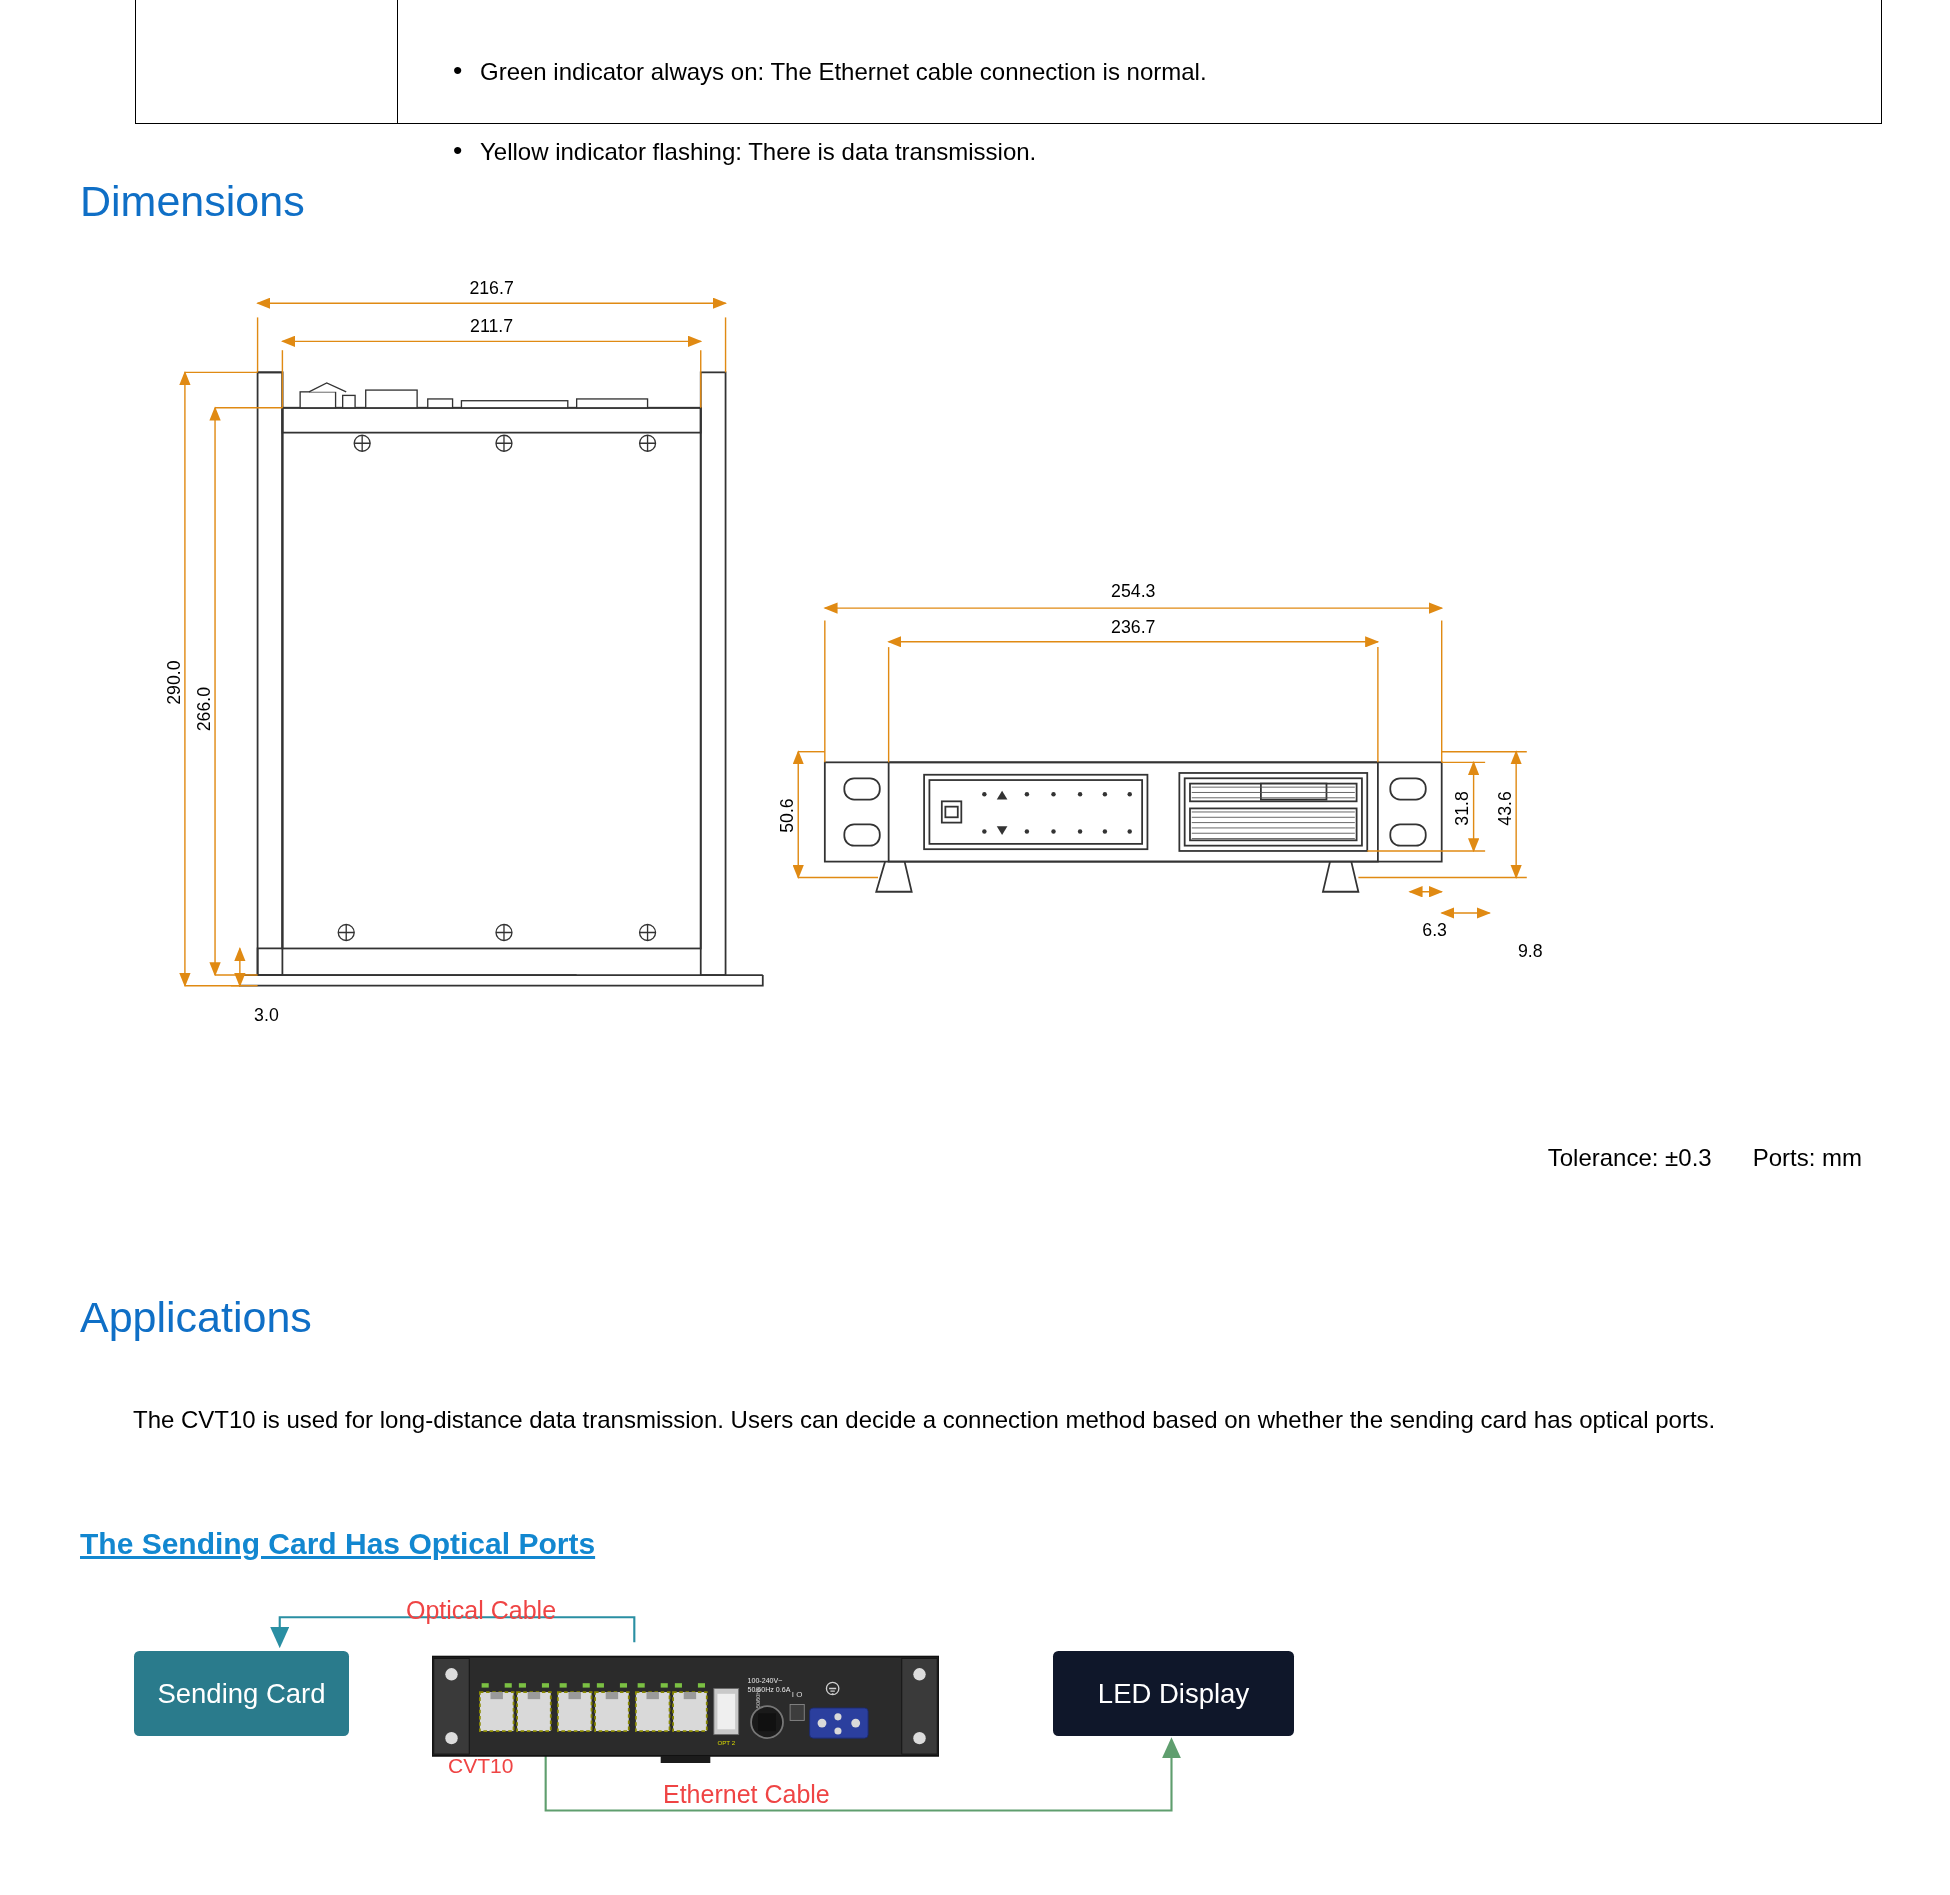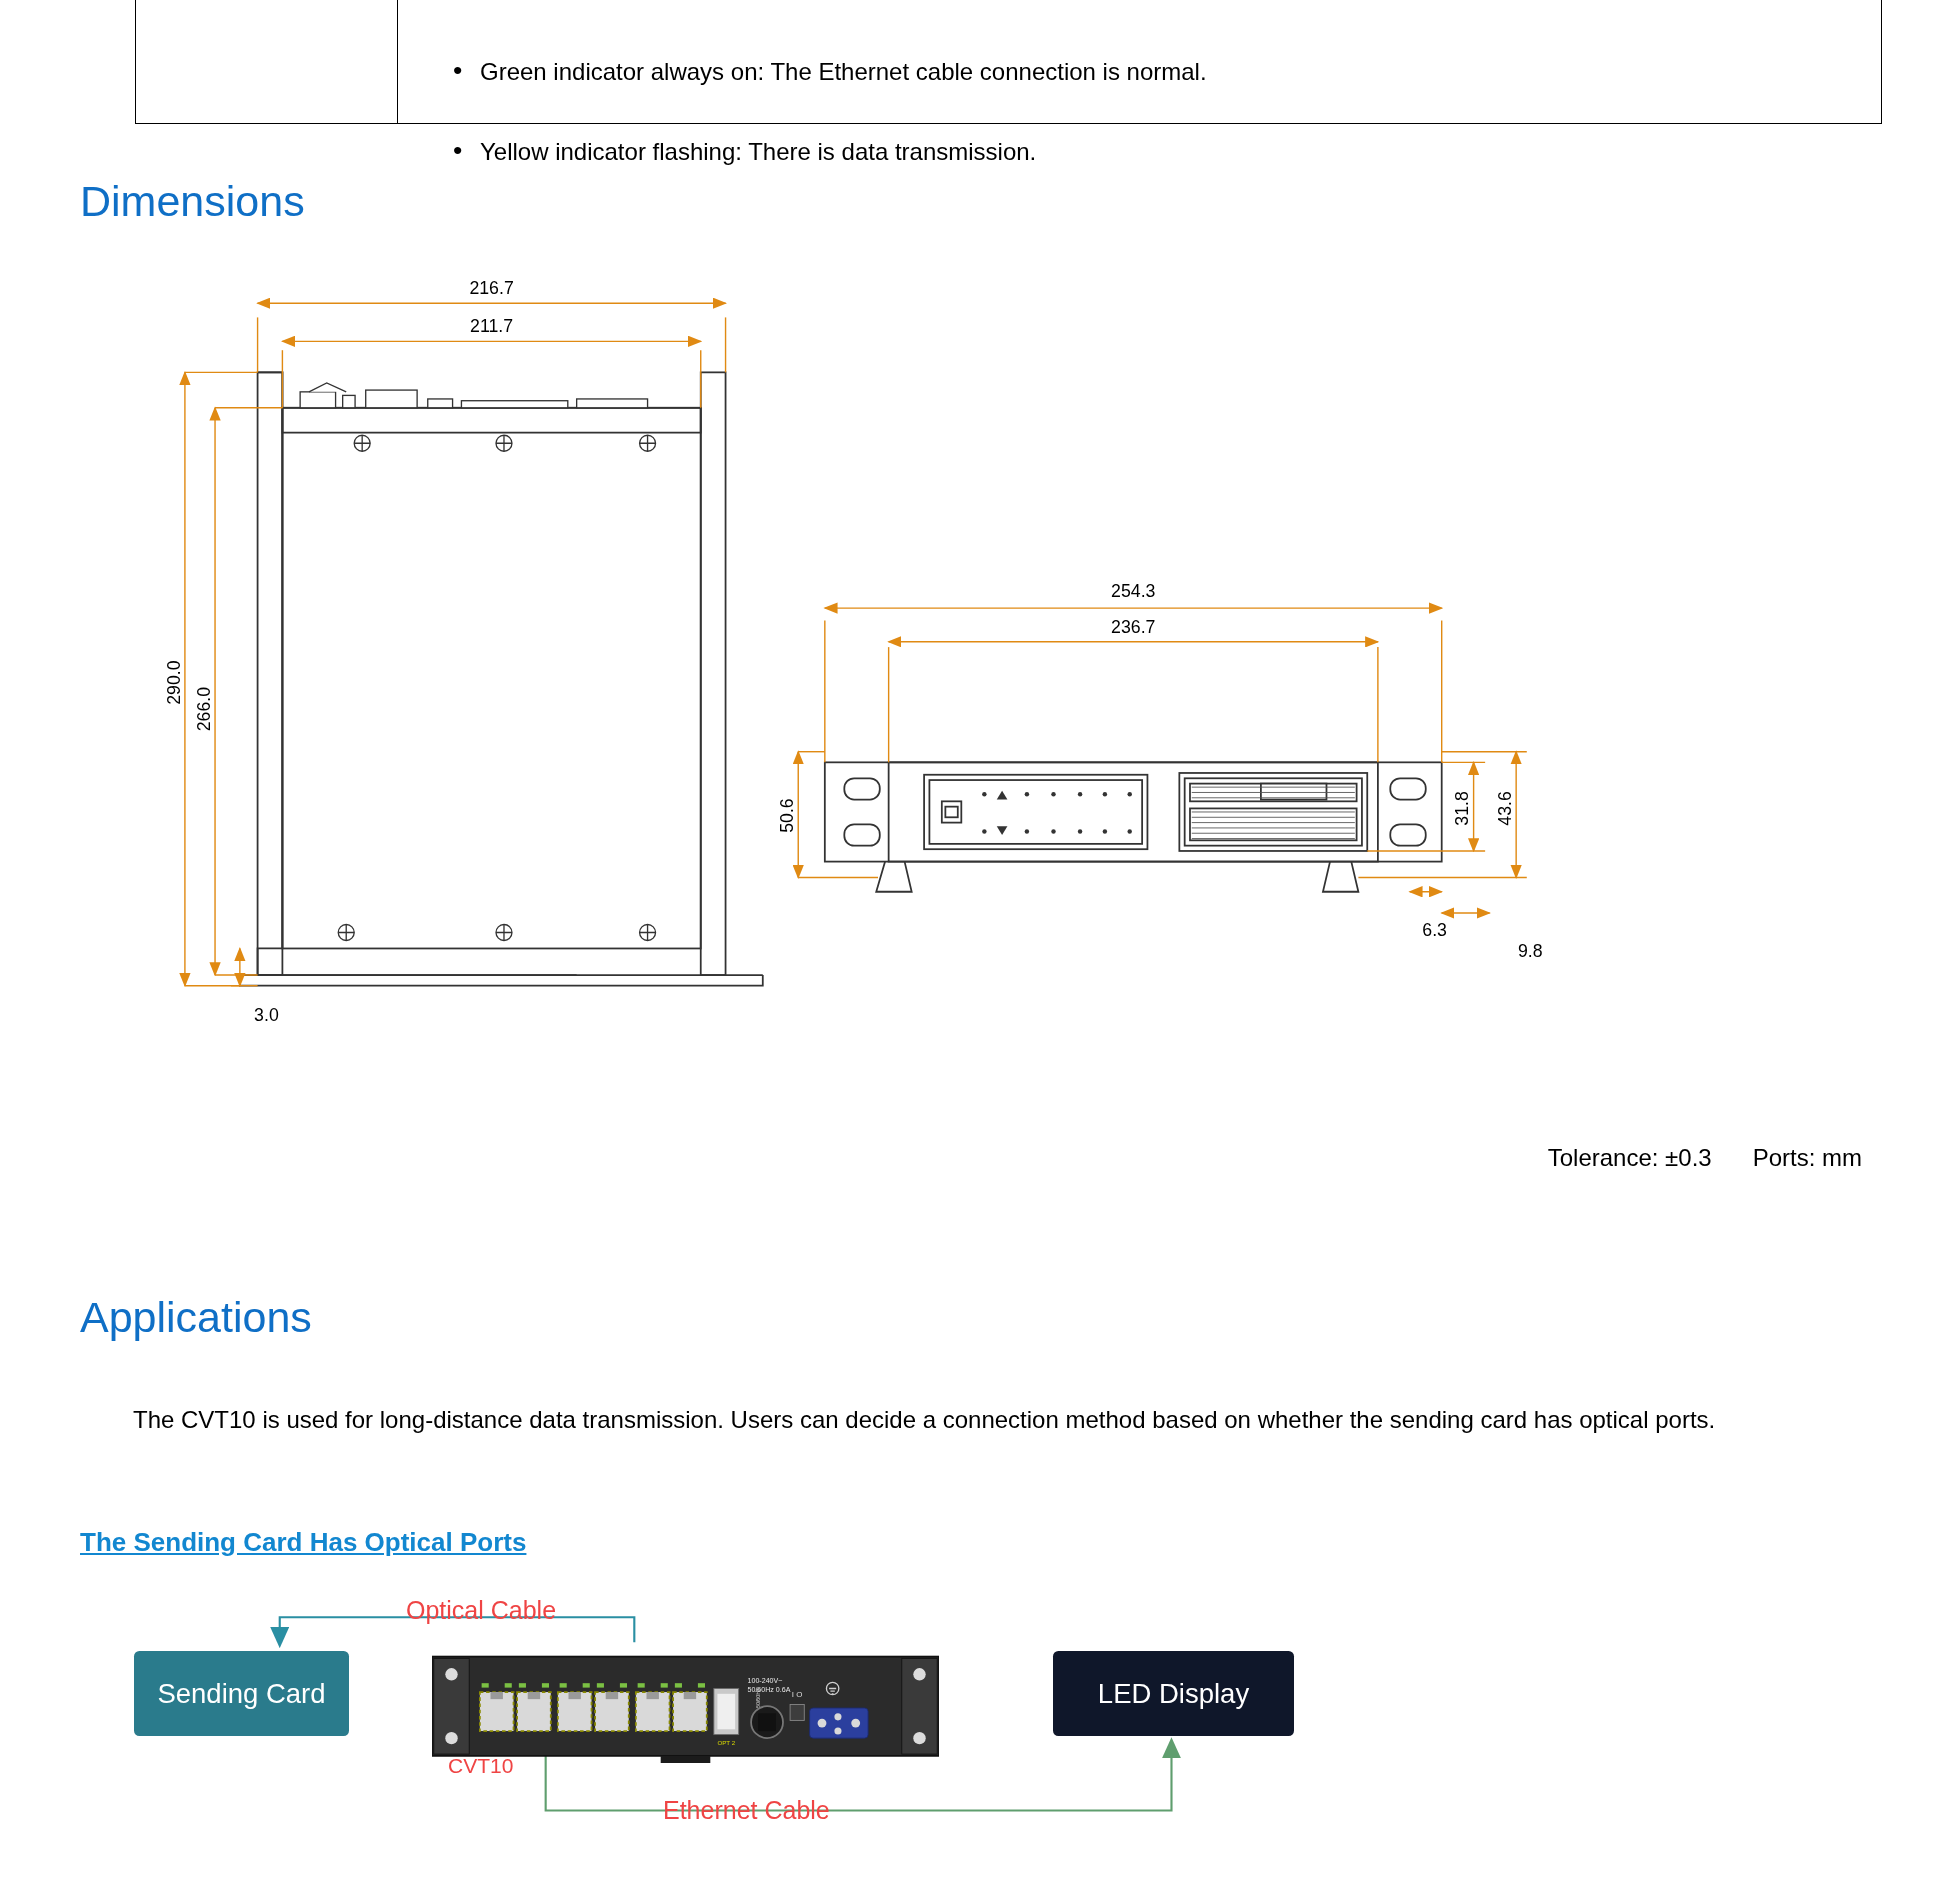--- a/index.html
+++ b/index.html
@@ -78,21 +78,21 @@
     font-weight: normal;
     color: #0f6fc6;
     letter-spacing: 0px;
   }
   #h-dimensions { left: 80px; top: 177px; }
   #h-applications { left: 80px; top: 1293px; }
 
   h2.subsection {
     position: absolute;
     margin: 0;
-    font-size: 26px;
+    font-size: 30px;
     font-weight: bold;
     color: #1287d0;
     text-decoration: underline;
   }
   #h-optical { left: 80px; top: 1527px; }
 
   .body-par {
     position: absolute;
     left: 133px;
     top: 1401px;
@@ -154,21 +154,21 @@
     background: #0f172a;
   }
   .lbl {
     position: absolute;
     font-size: 25px;
     color: #ef4444;
     white-space: nowrap;
   }
   #lbl-optical { left: 300px; top: 0px; }
   #lbl-cvt10 { left: 326px; top: 158px; font-size: 21px; margin-left: 16px; }
-  #lbl-ethernet { left: 557px; top: 200px; }
+  #lbl-ethernet { left: 557px; top: 184px; }
 
   .device {
     position: absolute;
     left: 326px;
     top: 57px;
     width: 432px;
     height: 110px;
   }
 </style>
 </head>

